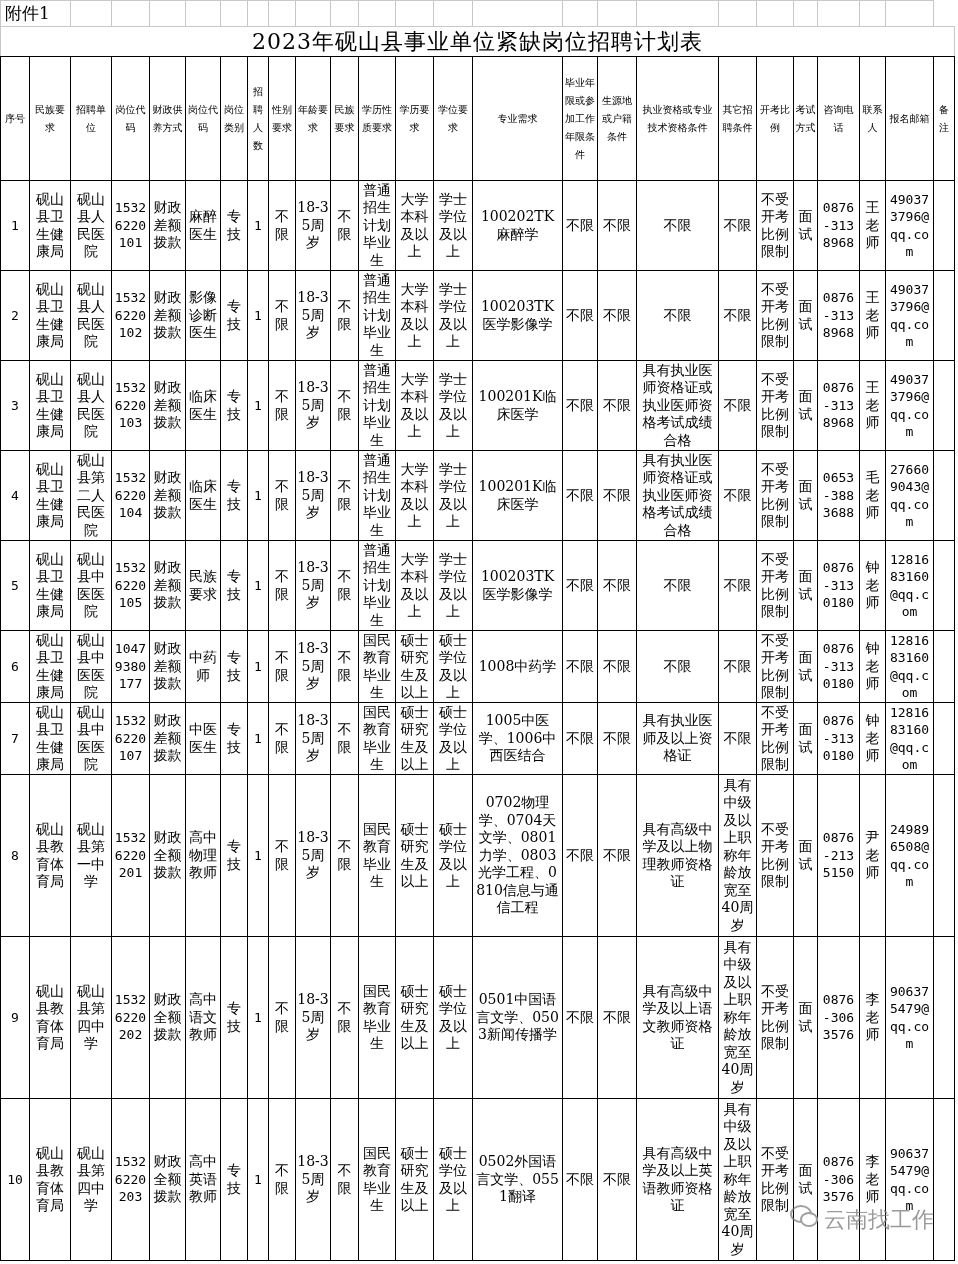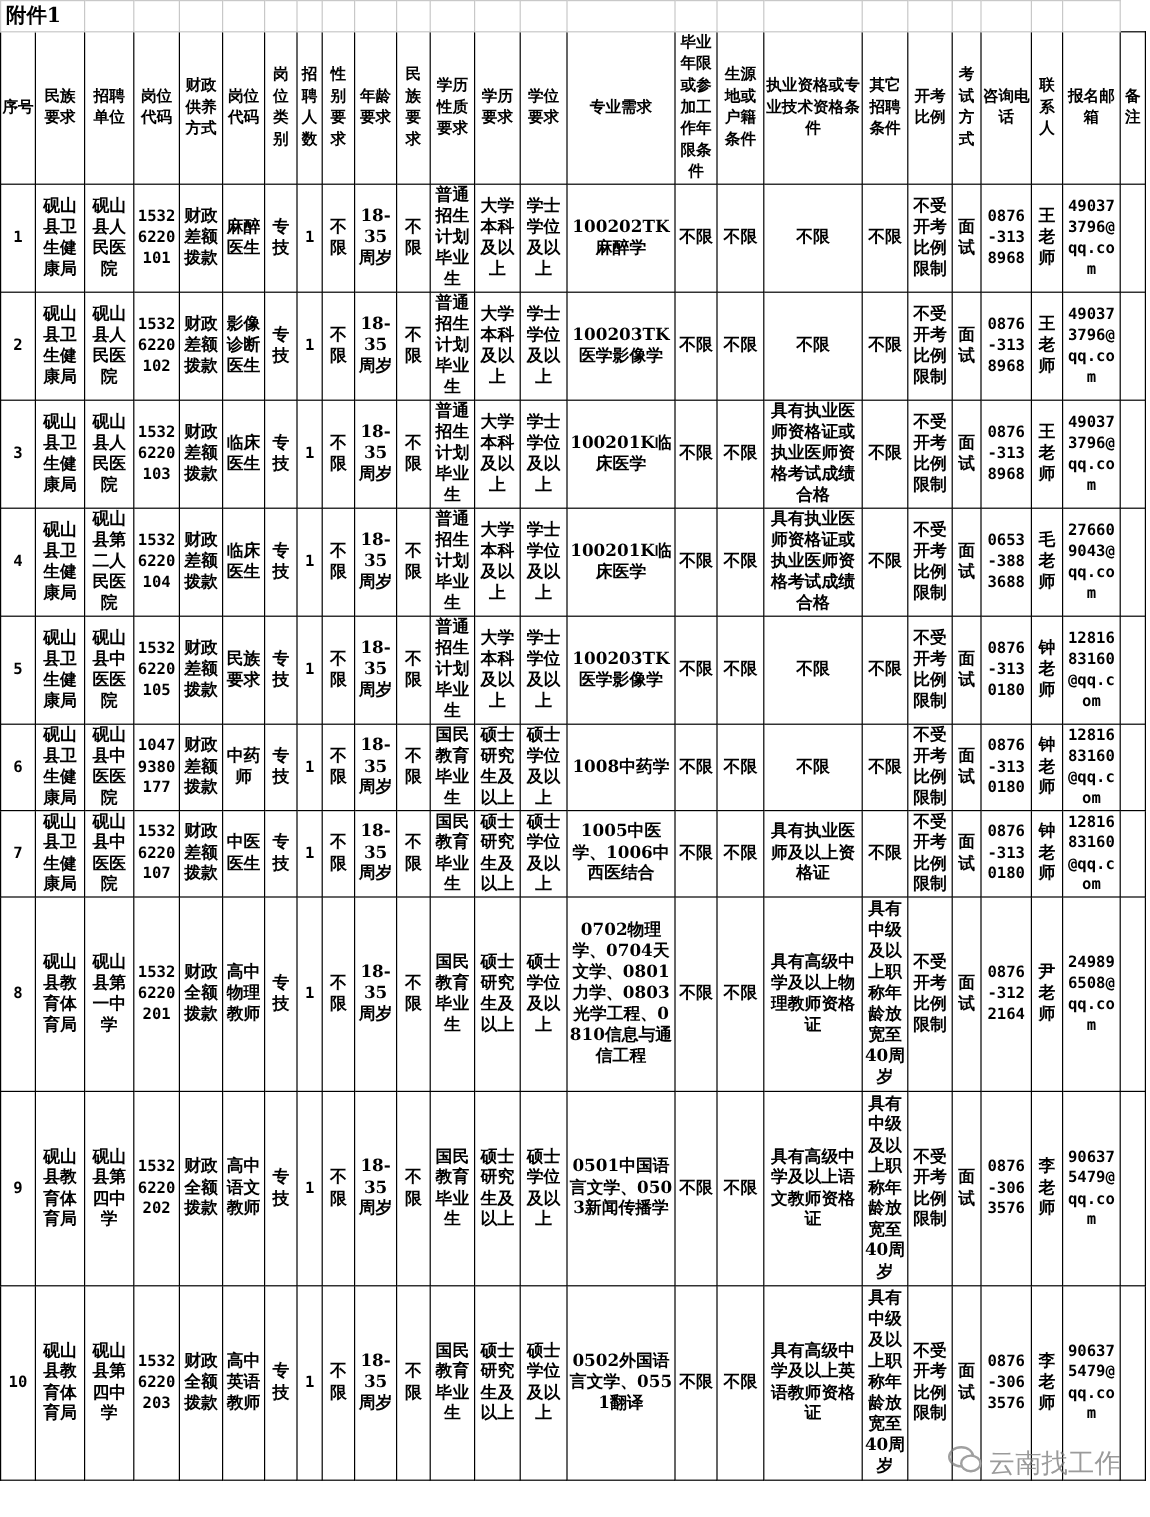--- a/index.html
+++ b/index.html
@@ -1,23 +1,23 @@
 <!DOCTYPE html>
 <html><head>
 <meta charset="utf-8">
 <style>
   html, body { margin:0; padding:0; background:#ffffff; }
   body { width:958px; height:1264px; position:relative; overflow:hidden;
          font-family:"DejaVu Serif","Liberation Serif",serif; color:#000; }
-  #sheet { position:absolute; left:0; top:0; border-collapse:collapse; table-layout:fixed; width:954px;font-weight:bold; }
+  #sheet { position:absolute; left:0; top:0; border-collapse:collapse; table-layout:fixed; width:954px; }
   #sheet td { border:1px solid #000; padding:0 1px; text-align:center; vertical-align:middle;
               font-size:14px; line-height:17.5px; overflow:hidden; word-break:break-all; }
   #sheet tr.topline td { border:1px solid #c8c8c8; height:25px; font-size:17px; text-align:left; padding-left:4px; }
   #sheet tr.titleline td { border:1px solid #c8c8c8; border-bottom:1px solid #000; height:29px; font-size:22px; text-align:center; letter-spacing:1px; }
-  #sheet tr.header td { height:123px; font-size:13px; line-height:18px;border-radius:11px; }
+  #sheet tr.header td { height:123px; font-size:10px; line-height:18px;border-radius:11px; }
   #sheet td.num { font-family:"DejaVu Sans Mono","Liberation Mono",monospace; font-size:13px; }
   .watermark { position:absolute; left:790px; top:1205px; display:flex; align-items:flex-start; gap:6px;
                color:rgba(120,120,120,0.75); font-size:22px; font-family:"DejaVu Sans","Liberation Sans",sans-serif; }
   .wechat-icon { width:28px; height:22px; position:relative; }
   .wechat-icon:before { content:""; position:absolute; left:0; top:0; width:18px; height:14px; border:2px solid rgba(120,120,120,0.7); border-radius:50%; }
   .wechat-icon:after { content:""; position:absolute; left:10px; top:7px; width:14px; height:11px; border:2px solid rgba(120,120,120,0.7); border-radius:50%; background:#fff; }
 </style>
 </head>
 <body>
 
@@ -68,20 +68,23 @@
         <td></td>
         <td></td>
         <td></td>
         <td></td>
         <td></td>
         <td></td>
         <td></td>
         <td></td>
         <td></td>
     </tr>
+    <tr class="titleline">
+      <td colspan="25">2023年砚山县事业单位紧缺岗位招聘计划表</td>
+    </tr>
     <tr class="header" id="header-row">
         <td>序号</td>
         <td>民族要求</td>
         <td>招聘单位</td>
         <td>岗位代码</td>
         <td>财政供养方式</td>
         <td>岗位代码</td>
         <td>岗位类别</td>
         <td>招聘人数</td>
         <td>性别要求</td>
@@ -308,21 +311,21 @@
         <td>国民教育毕业生</td>
         <td>硕士研究生及以上</td>
         <td>硕士学位及以上</td>
         <td>0702物理学、0704天文学、0801力学、0803光学工程、0810信息与通信工程</td>
         <td>不限</td>
         <td>不限</td>
         <td>具有高级中学及以上物理教师资格证</td>
         <td>具有中级及以上职称年龄放宽至40周岁</td>
         <td>不受开考比例限制</td>
         <td>面试</td>
-        <td class="num">0876-3122164</td>
+        <td class="num">0876-2135150</td>
         <td>尹老师</td>
         <td class="num">249896508@qq.com</td>
         <td></td>
       </tr>
       <tr style="height: 162px;">
         <td class="num">9</td>
         <td>砚山县教育体育局</td>
         <td>砚山县第四中学</td>
         <td class="num">15326220202</td>
         <td>财政全额拨款</td>

